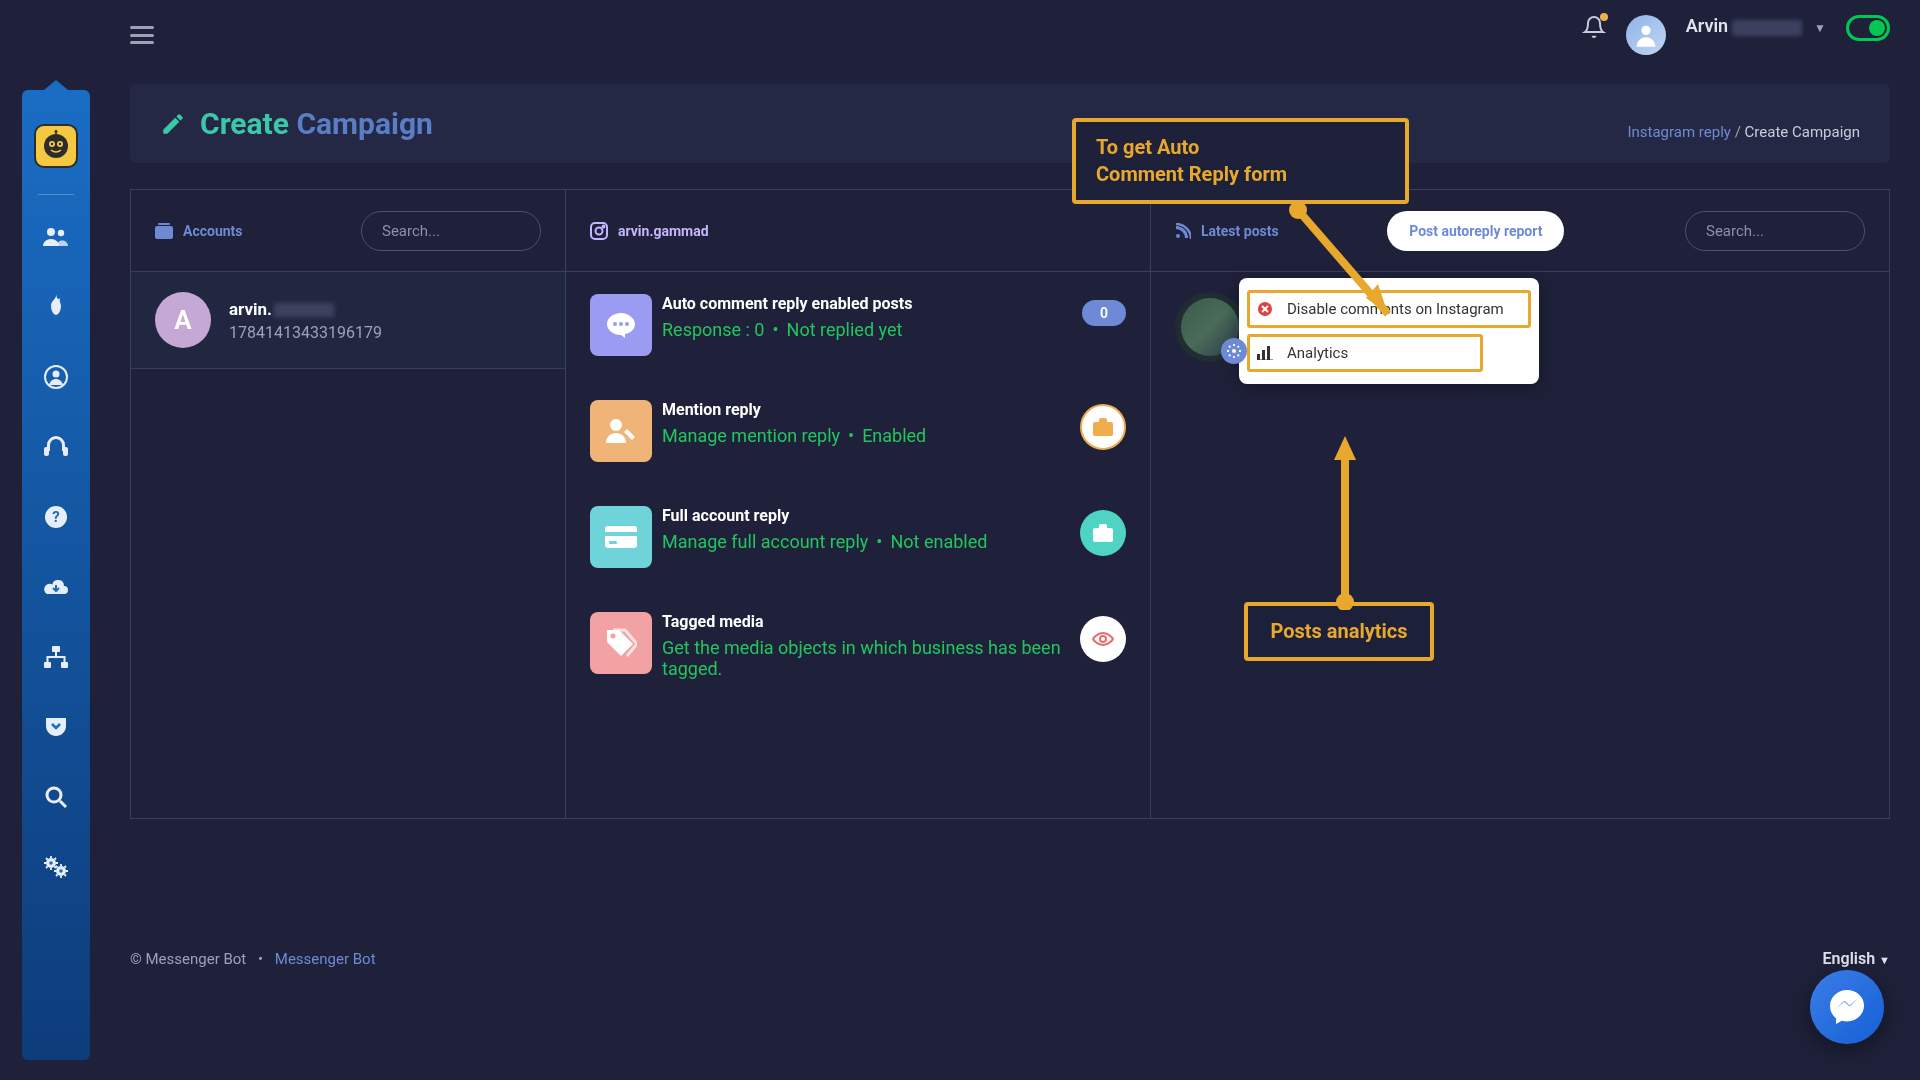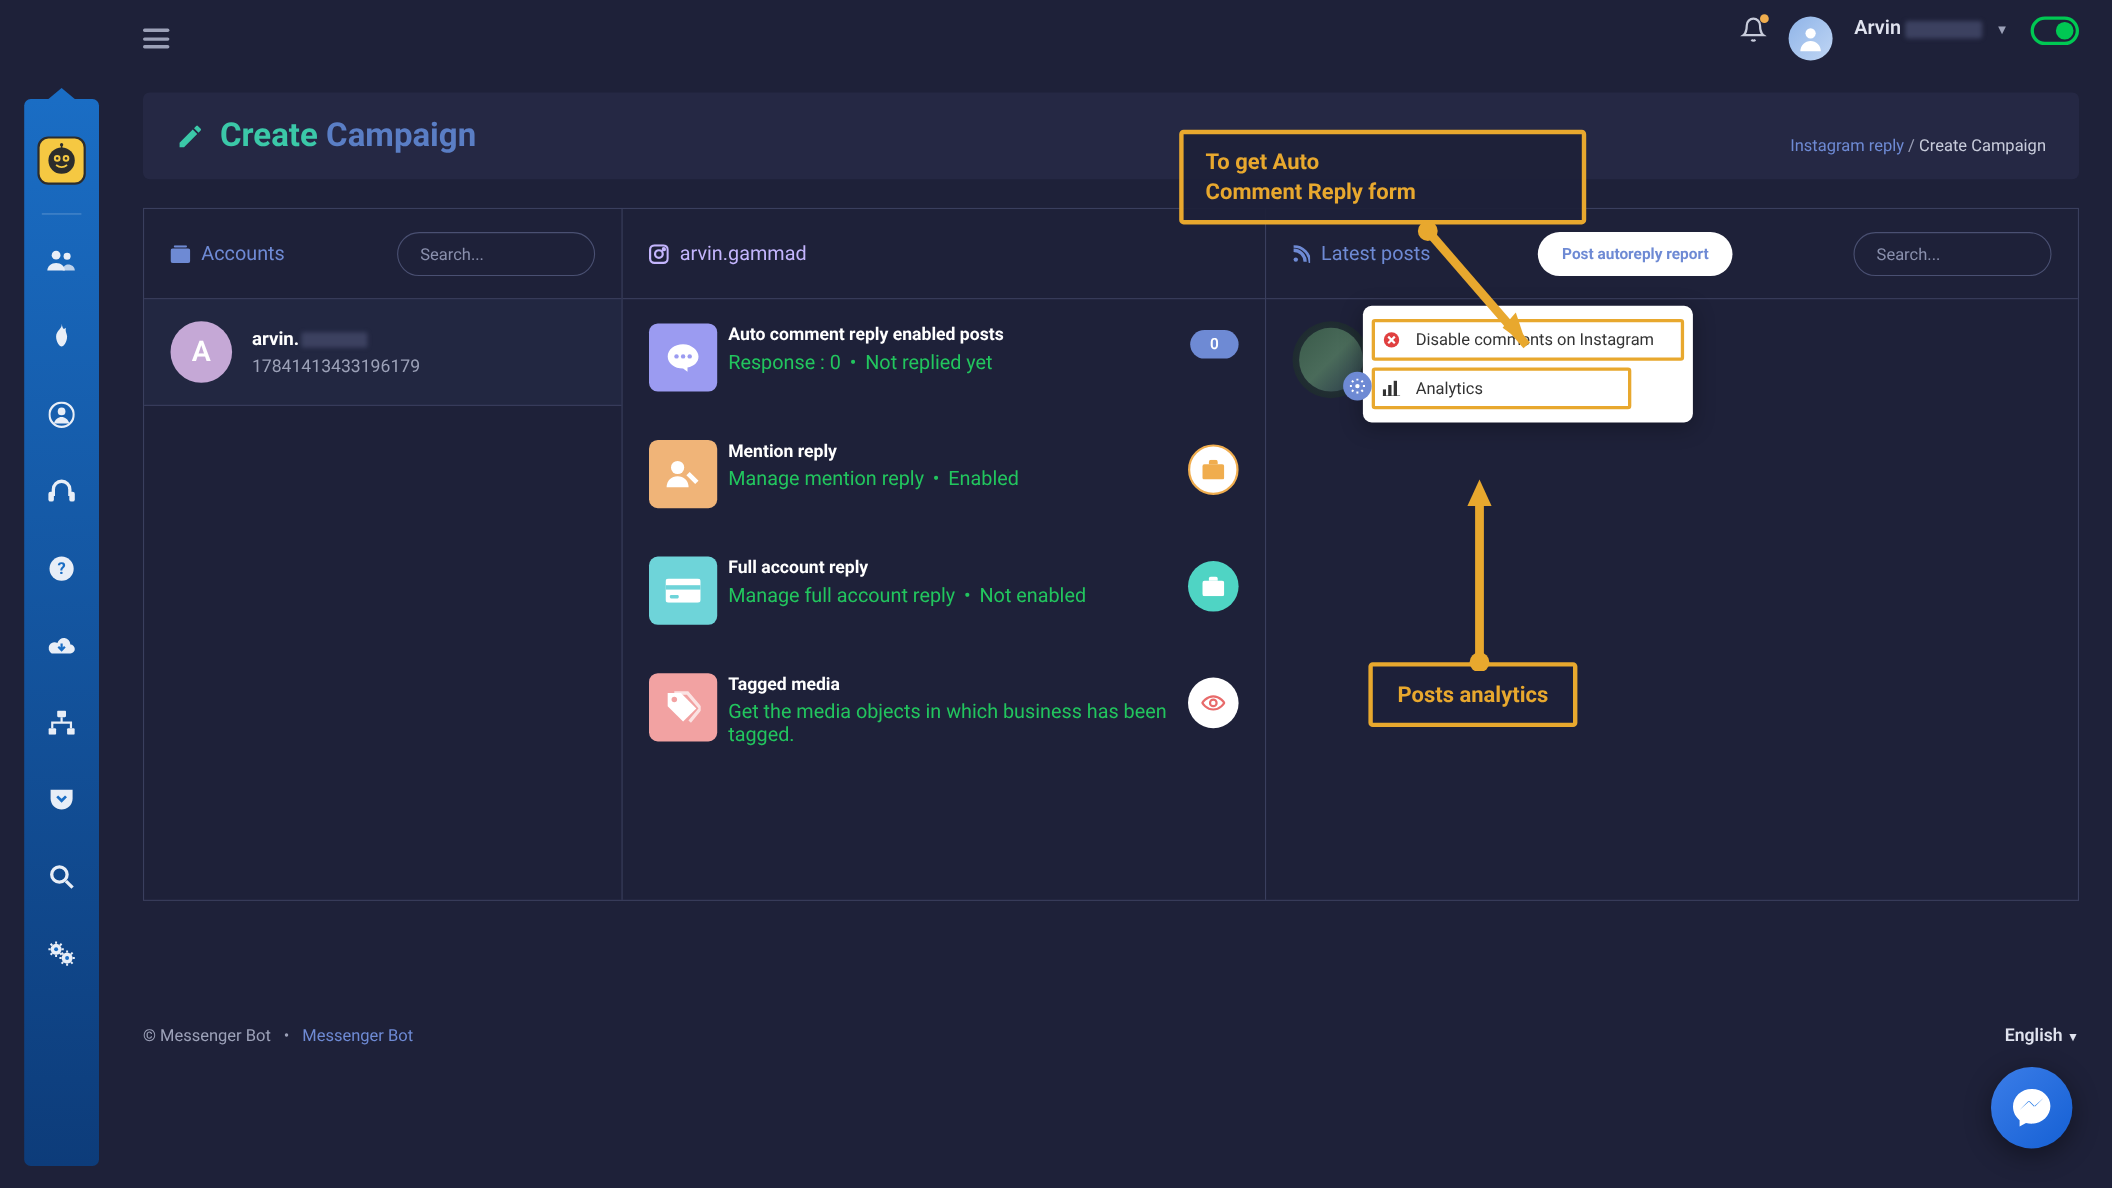--- a/index.html
+++ b/index.html
@@ -32,21 +32,21 @@
 .breadcrumbs{font-size:15px;color:#9ca1b8}
 .breadcrumbs a{color:#6e8ad4;text-decoration:none}
 .breadcrumbs .cur{color:#c8ccdb}
 .panels{margin:26px 30px 0 130px;display:flex;border:1px solid #3a3f5e;height:630px}
 .panel{border-right:1px solid #3a3f5e;display:flex;flex-direction:column}
 .panel:last-child{border-right:none}
 .panel-a{width:435px}
 .panel-b{width:585px}
 .panel-c{flex:1}
 .panel-head{height:82px;display:flex;align-items:center;padding:0 24px;gap:16px;border-bottom:1px solid #3a3f5e}
-.panel-title{display:flex;align-items:center;gap:10px;color:#6e8ad4;font-weight:400;font-size:18px}
+.panel-title{display:flex;align-items:center;gap:10px;color:#6e8ad4;font-weight:700;font-size:14px}
 .panel-title.green{color:#c4b5fd}
 .search-input{flex:0 0 auto;margin-left:auto;border:1px solid #4a5072;background:transparent;border-radius:22px;height:40px;padding:0 20px;color:#c8ccdb;font-size:15px;width:180px;outline:none}
 .search-input::placeholder{color:#8a90ad}
 .account-row{display:flex;align-items:center;gap:18px;padding:20px 24px;border-bottom:1px solid #3a3f5e;background:rgba(110,138,212,.06);cursor:pointer}
 .account-avatar{width:56px;height:56px;border-radius:50%;background:#c5a8d6;display:flex;align-items:center;justify-content:center;color:#fff;font-size:26px;font-weight:600}
 .account-name{font-weight:700;color:#fff;font-size:17px}
 .account-name .blur{display:inline-block;width:60px;height:14px;background:#3c4160;border-radius:2px;filter:blur(2px);vertical-align:middle;margin-left:2px}
 .account-id{color:#9ca1b8;font-size:16px;margin-top:4px}
 .feature-row{display:flex;align-items:flex-start;gap:10px;padding:22px 24px}
 .feature-icon{width:62px;height:62px;border-radius:8px;display:flex;align-items:center;justify-content:center;flex-shrink:0}
@@ -68,28 +68,28 @@
 .report-btn{background:#fff;color:#6e8ad4;border:none;border-radius:22px;height:40px;padding:0 22px;font-weight:700;font-size:14px;cursor:pointer;margin-left:auto;margin-right:12px}
 .latest-body{padding:20px 24px;position:relative}
 .post-avatar{width:70px;height:70px;border-radius:50%;background:radial-gradient(circle,#2a3a3e,#1a252a);position:relative;overflow:visible}
 .post-avatar::after{content:'';position:absolute;inset:6px;border-radius:50%;background:linear-gradient(135deg,#3a5a4a,#4a6b5a,#2a3a4a)}
 .gear-badge{position:absolute;bottom:-2px;right:-2px;width:26px;height:26px;background:#6e8ad4;border-radius:50%;display:flex;align-items:center;justify-content:center;z-index:2}
 .dropdown{position:absolute;left:88px;top:6px;background:#fff;border-radius:8px;box-shadow:0 4px 20px rgba(0,0,0,.3);width:300px;padding:8px 0}
 .dropdown-item{padding:14px 18px;display:flex;align-items:center;gap:14px;color:#333;font-size:15px;cursor:pointer}
 .dd-hl{outline:3px solid #e8a82e;outline-offset:-5px;border-radius:5px;margin:2px 6px;padding:12px 12px}
 .dd-icon-red{color:#e04040}
 .dd-icon-dark{color:#333}
-.footer{position:absolute;bottom:130px;left:130px;right:30px;display:flex;align-items:center;justify-content:space-between}
+.footer{position:absolute;bottom:112px;left:130px;right:30px;display:flex;align-items:center;justify-content:space-between}
 .copyright{color:#9ca1b8;font-size:15px}
 .copyright a{color:#6e8ad4;text-decoration:none}
 .lang{color:#e0e3ef;font-weight:600;font-size:16px}
 .chat-bubble{position:absolute;bottom:36px;right:36px;width:74px;height:74px;border-radius:50%;background:linear-gradient(135deg,#3b7de8,#1560d4);display:flex;align-items:center;justify-content:center;box-shadow:0 6px 24px rgba(0,0,0,.4)}
 .annotation-box{position:absolute;border:4px solid #e8a82e;background:rgba(30,33,57,.95);padding:12px 20px;border-radius:4px}
 .annotation-box .txt{color:#e8a82e;font-weight:700;font-size:20px;line-height:1.35}
-.anno1{left:1072px;top:118px;width:370px}
+.anno1{left:1072px;top:118px;width:337px}
 .anno2{left:1244px;top:602px;width:190px;text-align:center}
 .arrow{position:absolute;pointer-events:none}
 </style>
 </head>
 <body>
 
 <div class="topbar">
   <div class="hamburger">
       <span></span>
       <span></span>

